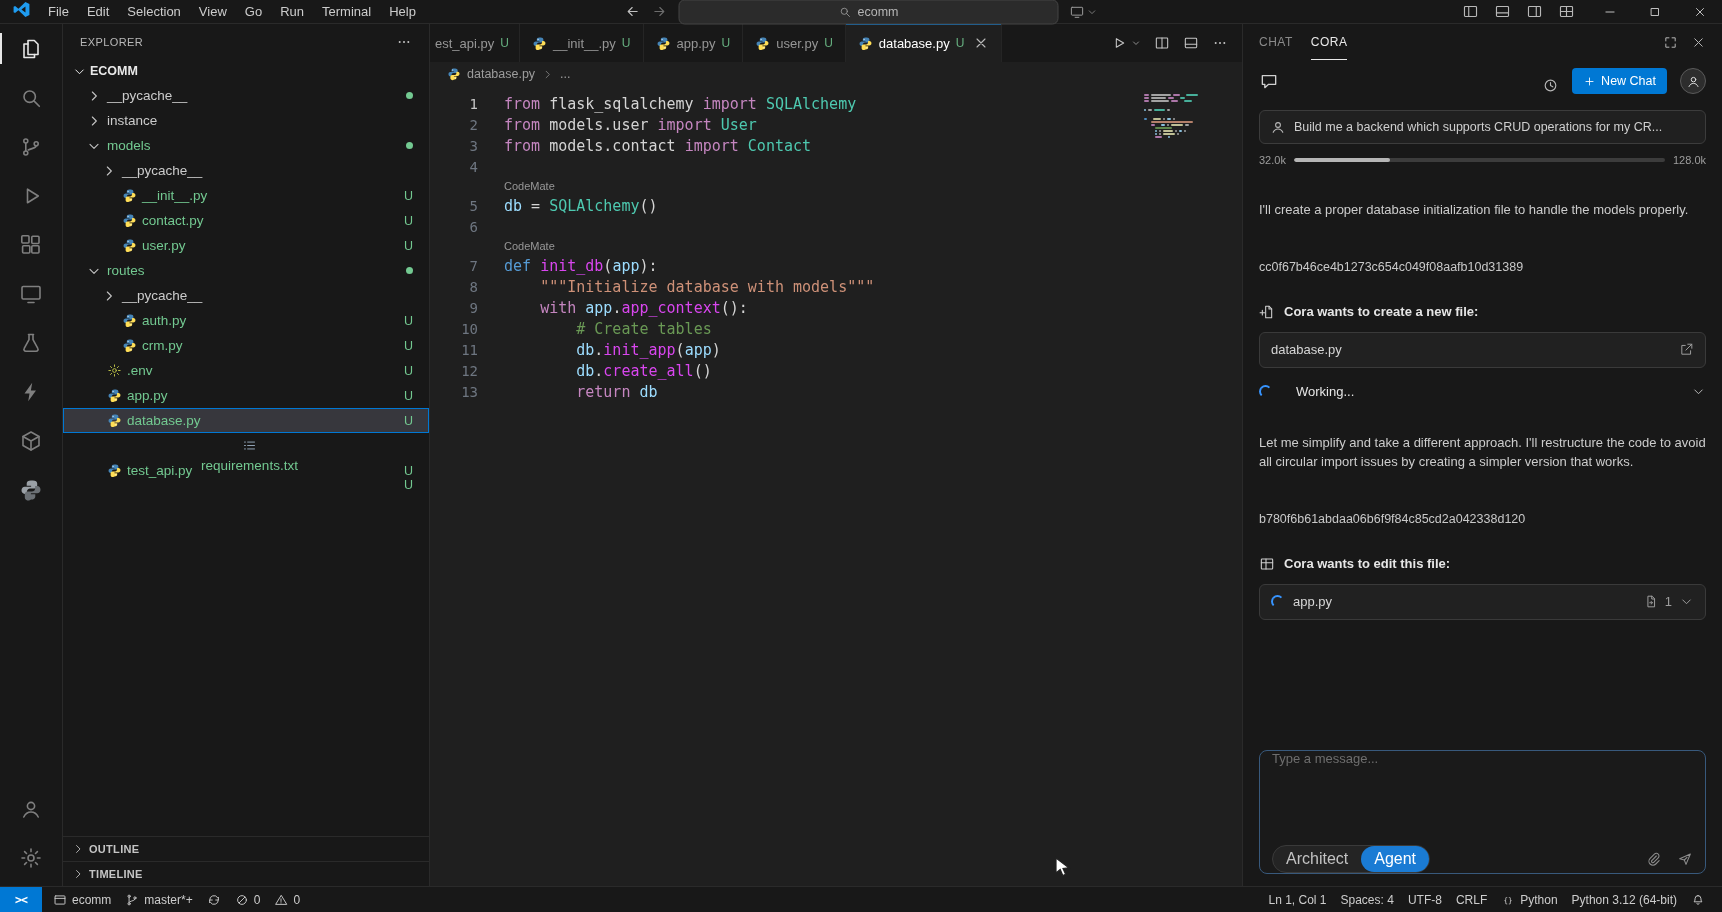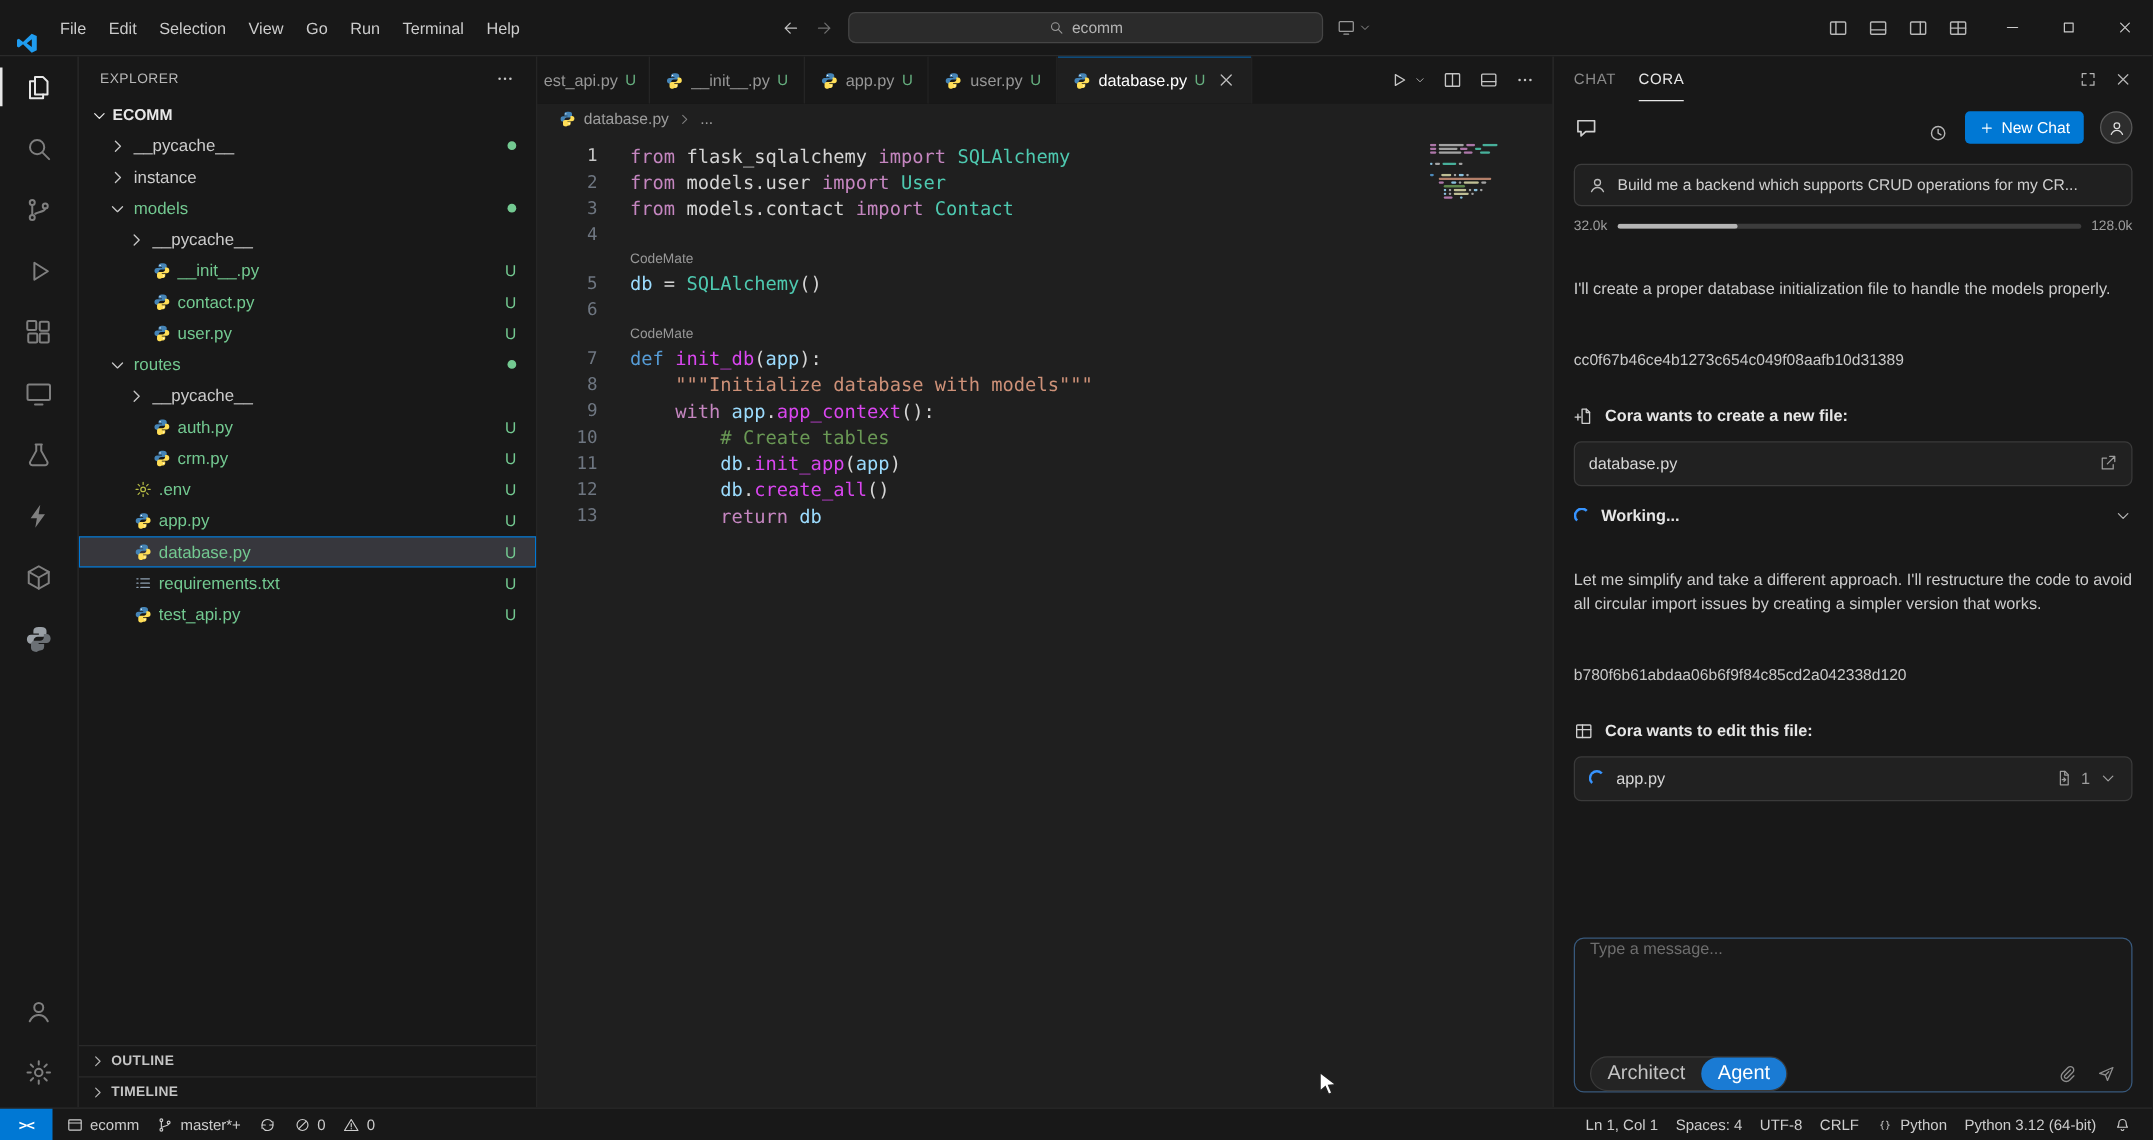--- a/index.html
+++ b/index.html
@@ -7,21 +7,21 @@
   --accent:#0078d4; --green:#73c991; --sel:#37373d;
 }
 *{margin:0;padding:0;box-sizing:border-box}
 html,body{width:1722px;height:912px;overflow:hidden;background:var(--bg);color:var(--fg);
   font-family:"Liberation Sans",sans-serif;font-size:13px}
 .app{display:flex;flex-direction:column;width:1722px;height:912px;position:relative}
 .icon{display:inline-flex;align-items:center;justify-content:center;width:16px;height:16px;flex:none;color:inherit}
 .icon svg{width:100%;height:100%}
 
 
-.titlebar{height:45px;background:var(--side);display:flex;align-items:flex-end;position:relative;flex:none;border-bottom:1px solid var(--border)}
+.titlebar{height:24px;background:var(--side);display:flex;align-items:flex-start;position:relative;flex:none;border-bottom:1px solid var(--border)}
 .logo{width:19px;height:19px;margin:0 8px 0 12px}
 .menu-bar{display:flex;align-items:center;height:100%}
 .menu-item{padding:0 9px;height:26px;display:flex;align-items:center;border-radius:5px;color:#ccc;font-size:13px}
 .title-center{position:absolute;left:50%;top:50%;transform:translate(-50%,-50%);display:flex;align-items:center;gap:11px}
 .nav-arrow{width:16px;height:16px;color:#c0c0c0}
 .nav-arrow.dim{color:#6d6d6d}
 .search-box{width:380px;height:25px;background:#2b2b2b;border:1px solid #454545;border-radius:6px;display:flex;align-items:center;justify-content:center;gap:6px;color:#b4b4b4;font-size:12.5px}
 .search-box .icon{width:13px;height:13px;color:#9a9a9a}
 .remote-cluster{display:flex;align-items:center;gap:2px;color:#9a9a9a}
 .remote-cluster .icon{width:15px;height:15px}
@@ -112,21 +112,21 @@
 .progress-row{display:flex;align-items:center;gap:8px;margin-top:10px;color:#9d9d9d;font-size:11px;flex:none}
 .progress-track{flex:1;height:4px;background:#3c3c3c;border-radius:2px;overflow:hidden}
 .progress-fill{height:100%;background:#b5b5b5;border-radius:2px}
 .chat-para{margin-top:34px;font-size:13px;line-height:1.5;color:#ccc}
 .chat-hash{margin-top:40px;font-size:12.5px;color:#c9c9c9;word-break:break-all}
 .action-row{margin-top:30px;display:flex;align-items:center;gap:9px;font-weight:700;color:#e6e6e6;font-size:13px}
 .action-row .icon{width:16px;height:16px;color:#cfcfcf}
 .file-box{margin-top:12px;height:36px;border:1px solid #3a3a3a;background:#212121;border-radius:6px;display:flex;align-items:center;gap:9px;padding:0 11px;color:#d6d6d6;font-size:13px;flex:none}
 .file-box .right{margin-left:auto;display:flex;align-items:center;gap:7px;color:#9d9d9d}
 .file-box .right .icon{width:15px;height:15px}
-.working-row{margin-top:16px;display:flex;align-items:center;gap:9px;font-weight:700;color:#e6e6e6;font-size:13px}
+.working-row{margin-top:16px;display:flex;align-items:center;gap:24px;font-weight:400;color:#e6e6e6;font-size:13px}
 .working-row .chev{margin-left:auto;color:#b5b5b5;width:15px;height:15px}
 .spinner{width:13px;height:13px;border-radius:50%;border:2px solid transparent;border-top-color:#3794ff;border-left-color:#3794ff;animation:spin 1.1s linear infinite;flex:none}
 @keyframes spin{to{transform:rotate(360deg)}}
 .input-wrap{margin:14px 0 12px;border:1px solid #38597c;background:#1a1a1a;border-radius:8px;min-height:124px;display:flex;flex-direction:column;padding:0 12px;margin-top:auto}
 .input-placeholder{color:#6e6e6e;font-size:13px}
 .input-bottom{margin-top:auto;display:flex;align-items:center}
 .mode-group{display:flex;align-items:center;background:#242424;border:1px solid #3a3a3a;border-radius:14px}
 .mode-pill{padding:4px 13px;font-size:16px;color:#c3c3c3;border-radius:14px}
 .mode-pill.active{background:#1a7bd4;color:#fff}
 .input-icons{margin-left:auto;display:flex;gap:15px;color:#8d8d8d}
@@ -520,21 +520,21 @@
               <svg viewBox="0 0 24 24">
                 <path fill="#4584b6" d="M11.9 2.5c-2.7 0-4.2 1.1-4.2 3.1v2.2h4.4v.9H5.8c-2 0-3.3 1.5-3.3 3.6s1.3 3.6 3.3 3.6h2.1v-2.4c0-1.7 1.4-3.1 3.2-3.1h4.3c1.6 0 2.8-1.3 2.8-2.9V5.6c0-1.9-1.6-3.1-4.3-3.1z"></path>
                 <circle cx="9.7" cy="5.3" r=".9" fill="#fff"></circle>
                 <path fill="#ffde57" d="M12.1 21.5c2.7 0 4.2-1.1 4.2-3.1v-2.2h-4.4v-.9h6.3c2 0 3.3-1.5 3.3-3.6s-1.3-3.6-3.3-3.6h-2.1v2.4c0 1.7-1.4 3.1-3.2 3.1H8.6c-1.6 0-2.8 1.3-2.8 2.9v2.9c0 1.9 1.6 3.1 4.3 3.1z"></path>
                 <circle cx="14.3" cy="18.7" r=".9" fill="#fff"></circle>
               </svg>
             </span>
             <span class="tree-label untracked">database.py</span>
             <span class="tree-badge">U</span>
           </div>
-          <div class="tree-row" style="padding-left: 23px;">
+          <div class="tree-row" style="padding-left: 23px; flex-direction: column;">
             <span class="tree-spacer"></span>
             <span class="icon tree-icon txt">
               <svg viewBox="0 0 24 24" fill="none" stroke="currentColor" stroke-width="1.6" stroke-linecap="round" stroke-linejoin="round">
                 <path d="M9 6.5h11M9 12h11M9 17.5h11M4 6.5h1.5M4 12h1.5M4 17.5h1.5"></path>
               </svg>
             </span>
             <span class="tree-label untracked">requirements.txt</span>
             <span class="tree-badge">U</span>
           </div>
           <div class="tree-row" style="padding-left: 23px;">

